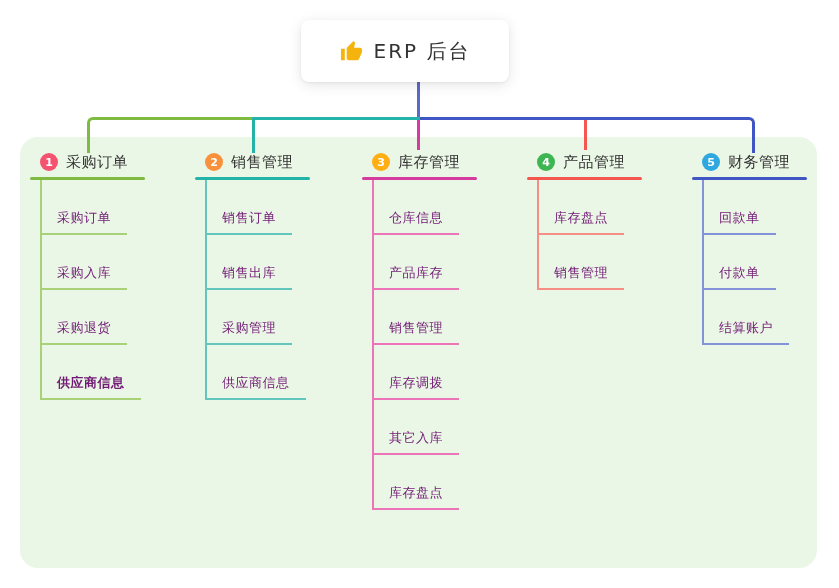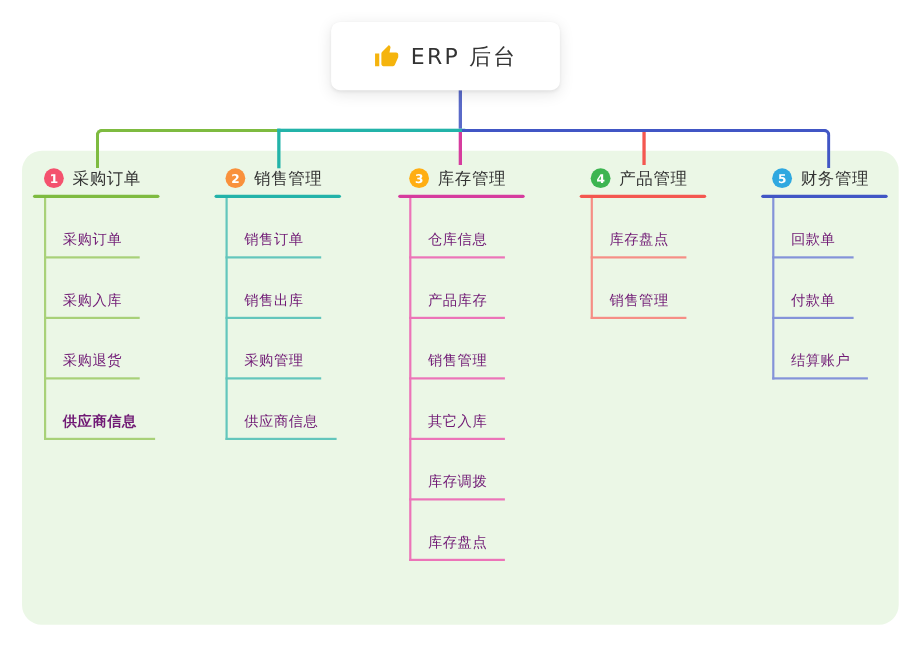--- a/index.html
+++ b/index.html
@@ -121,24 +121,24 @@
     <div class="branch-item">
             <span class="item-label" style="border-bottom-color: rgb(236, 116, 184);">仓库信息</span>
           </div>
           <div class="branch-item">
             <span class="item-label" style="border-bottom-color: rgb(236, 116, 184);">产品库存</span>
           </div>
           <div class="branch-item">
             <span class="item-label" style="border-bottom-color: rgb(236, 116, 184);">销售管理</span>
           </div>
           <div class="branch-item">
-            <span class="item-label" style="border-bottom-color: rgb(236, 116, 184);">其它入库</span>
+            <span class="item-label" style="border-bottom-color: rgb(236, 116, 184);">库存调拨</span>
           </div>
           <div class="branch-item">
-            <span class="item-label" style="border-bottom-color: rgb(236, 116, 184);">库存调拨</span>
+            <span class="item-label" style="border-bottom-color: rgb(236, 116, 184);">其它入库</span>
           </div>
           <div class="branch-item">
             <span class="item-label" style="border-bottom-color: rgb(236, 116, 184);">库存盘点</span>
           </div>
         </div>
   </div>
 
   <div class="branch" style="left: 527px; top: 150px;">
     <div class="branch-header">
       <span class="badge" style="background: rgb(61, 181, 81);">4</span>

